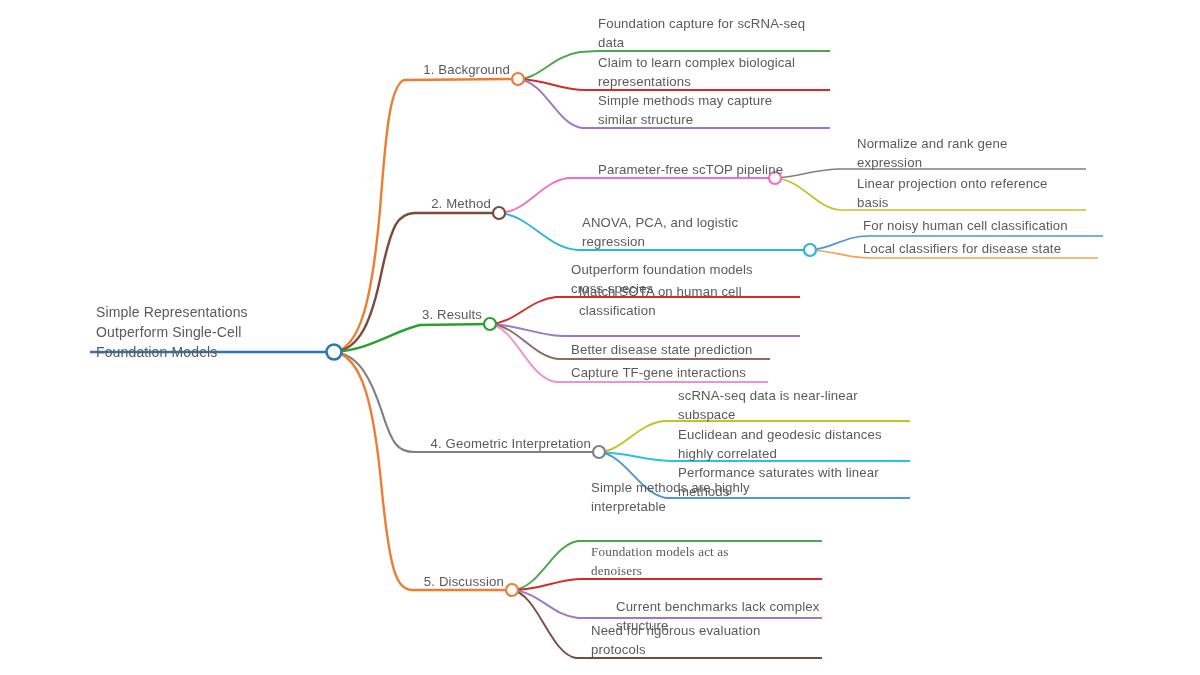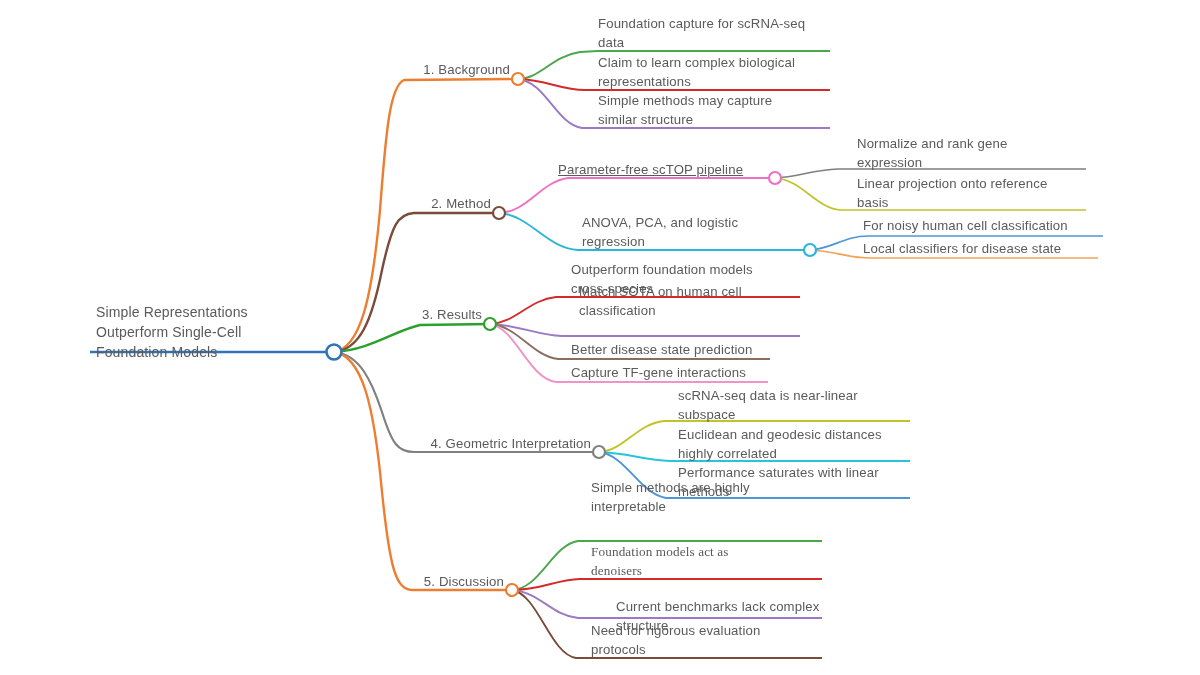--- a/index.html
+++ b/index.html
@@ -87,21 +87,21 @@
 
 <div class="label l1" style="left:338px; top:60px; width:172px;">1. Background</div>
 <div class="label l2" style="left:598px; top:14px; width:250px;">Foundation capture for scRNA-seq
 data</div>
 <div class="label l2" style="left:598px; top:53px; width:250px;">Claim to learn complex biological
 representations</div>
 <div class="label l2" style="left:598px; top:91px; width:250px;">Simple methods may capture
 similar structure</div>
 
 <div class="label l1" style="left:338px; top:194px; width:153px;">2. Method</div>
-<div class="label l2" style="left:558px; top:160px; width:190px;text-decoration:underline;">Parameter-free scTOP pipeline</div>
+<div class="label l2" style="left:598px; top:160px; width:190px;">Parameter-free scTOP pipeline</div>
 <div class="label l2" style="left:582px; top:213px; width:210px;">ANOVA, PCA, and logistic
 regression</div>
 <div class="label l2" style="left:857px; top:134px; width:240px;">Normalize and rank gene
 expression</div>
 <div class="label l2" style="left:857px; top:174px; width:240px;">Linear projection onto reference
 basis</div>
 <div class="label l3r" style="left:863px; top:216px; width:238px;">For noisy human cell classification</div>
 <div class="label l3r" style="left:863px; top:239px; width:233px;">Local classifiers for disease state</div>
 
 <div class="label l1" style="left:338px; top:305px; width:144px;">3. Results</div>

